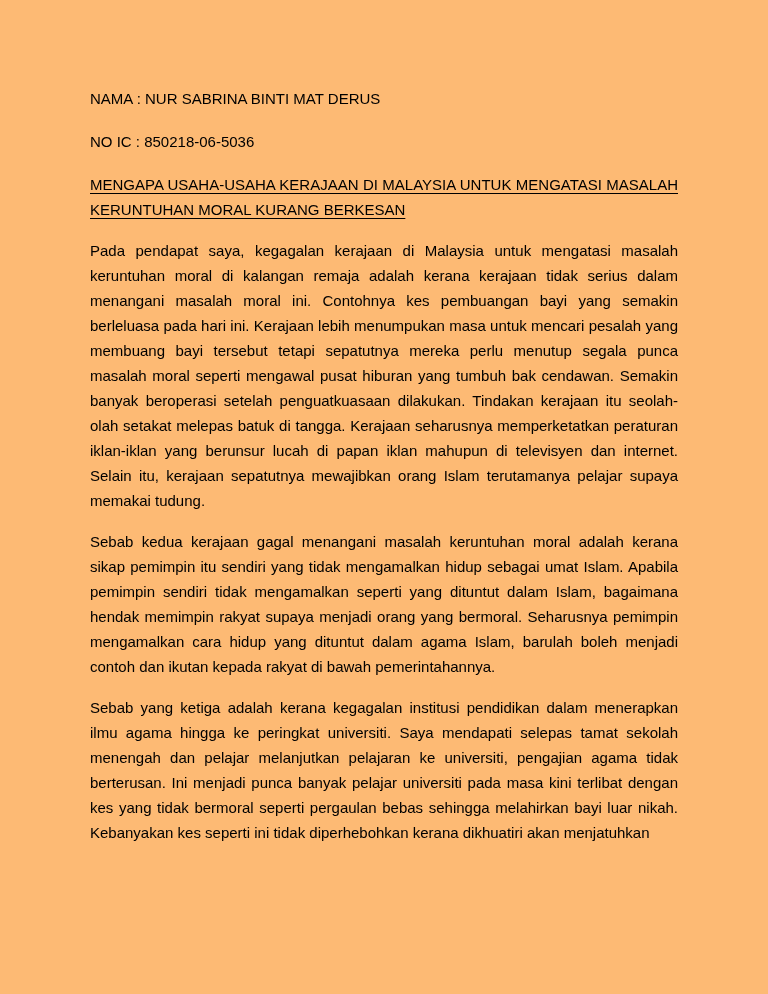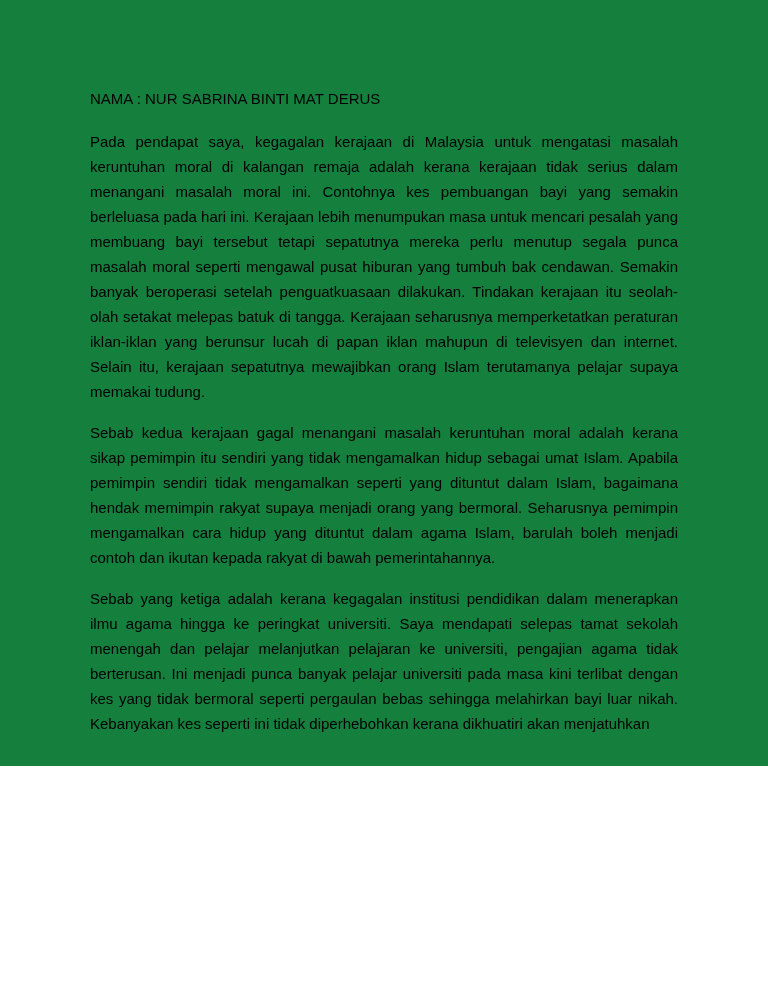--- a/index.html
+++ b/index.html
@@ -10,22 +10,22 @@
   body {
     width: 768px;
     height: 994px;
     font-family: "Liberation Sans", sans-serif;
     color: #000000;
     -webkit-font-smoothing: antialiased;
   }
   .page {
     position: relative;
     width: 768px;
-    height: 766px;
-    background: #15803d;
+    height: 994px;
+    background: #fdba74;
     overflow: hidden;
   }
   .content {
     position: absolute;
     left: 90px;
     right: 90px;
     top: 86px;
   }
   .content p {
     margin: 0 0 16px 0;
@@ -46,17 +46,19 @@
   .para {
     text-align: justify;
   }
 </style>
 </head>
 <body>
 
 <div class="page">
   <div class="content">
     <p class="meta">NAMA : NUR SABRINA BINTI MAT DERUS</p>
+    <p class="meta">NO IC : 850218-06-5036</p>
+    <p class="title">MENGAPA USAHA-USAHA KERAJAAN DI MALAYSIA UNTUK MENGATASI MASALAH KERUNTUHAN MORAL KURANG BERKESAN</p>
     <p class="para">Pada pendapat saya, kegagalan kerajaan di Malaysia untuk mengatasi masalah keruntuhan moral di kalangan remaja adalah kerana kerajaan tidak serius dalam menangani masalah moral ini. Contohnya kes pembuangan bayi yang semakin berleluasa pada hari ini. Kerajaan lebih menumpukan masa untuk mencari pesalah yang membuang bayi tersebut tetapi sepatutnya mereka perlu menutup segala punca masalah moral seperti mengawal pusat hiburan yang tumbuh bak cendawan. Semakin banyak beroperasi setelah penguatkuasaan dilakukan. Tindakan kerajaan itu seolah-olah setakat melepas batuk di tangga. Kerajaan seharusnya memperketatkan peraturan iklan-iklan yang berunsur lucah di papan iklan mahupun di televisyen dan internet. Selain itu, kerajaan sepatutnya mewajibkan orang Islam terutamanya pelajar supaya memakai tudung.</p>
     <p class="para">Sebab kedua kerajaan gagal menangani masalah keruntuhan moral adalah kerana sikap pemimpin itu sendiri yang tidak mengamalkan hidup sebagai umat Islam. Apabila pemimpin sendiri tidak mengamalkan seperti yang dituntut dalam Islam, bagaimana hendak memimpin rakyat supaya menjadi orang yang bermoral. Seharusnya pemimpin mengamalkan cara hidup yang dituntut dalam agama Islam, barulah boleh menjadi contoh dan ikutan kepada rakyat di bawah pemerintahannya.</p>
     <p class="para">Sebab yang ketiga adalah kerana kegagalan institusi pendidikan dalam menerapkan ilmu agama hingga ke peringkat universiti. Saya mendapati selepas tamat sekolah menengah dan pelajar melanjutkan pelajaran ke universiti, pengajian agama tidak berterusan. Ini menjadi punca banyak pelajar universiti pada masa kini terlibat dengan kes yang tidak bermoral seperti pergaulan bebas sehingga melahirkan bayi luar nikah. Kebanyakan kes seperti ini tidak diperhebohkan kerana dikhuatiri akan menjatuhkan</p>
   </div>
 </div>
 
 </body></html>

